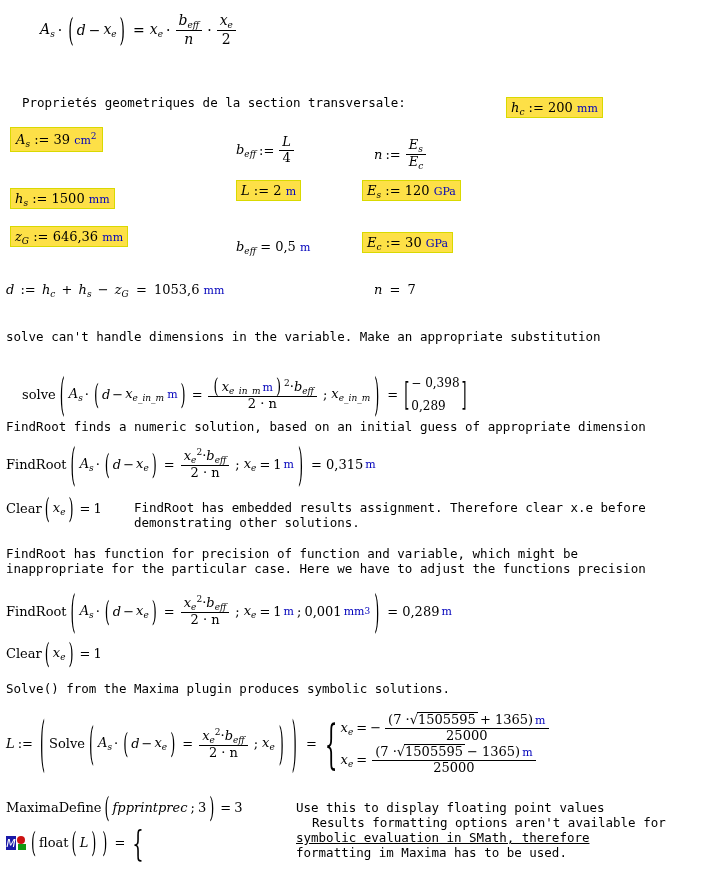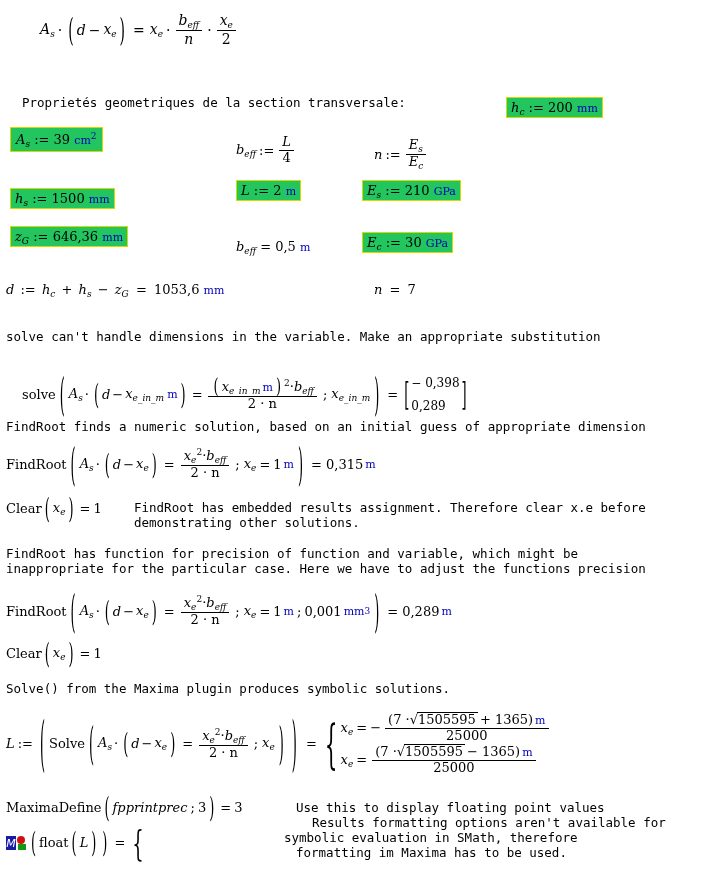--- a/index.html
+++ b/index.html
@@ -25,21 +25,21 @@
     line-height: 15px;
   }
   .math {
     font-family: "DejaVu Serif", serif;
     font-style: italic;
     font-size: 13px;
     color: #000000;
     white-space: nowrap;
   }
   .hl {
-    background: #22c55e;
+    background: #fde047;
     border: 1px solid #d9d900;
     padding: 2px 4px;
   }
   .num { font-style: normal; }
   .unit { font-style: normal; color: #0000bb; font-size: 11px; }
   .op { font-style: normal; }
   .sub {
     font-size: 9px;
     vertical-align: -3px;
     font-style: italic;
@@ -199,21 +199,21 @@
     <span class="op">:=</span>
     <span class="num">2</span>
     <span class="unit">m</span>
   </span>
 </div>
 
 <div class="abs" style="left:362px; top:183px;">
   <span class="hl math">
     <span><span>E</span><span class="sub">s</span></span>
     <span class="op">:=</span>
-    <span class="num">210</span>
+    <span class="num">120</span>
     <span class="unit">GPa</span>
   </span>
 </div>
 
 <div class="abs" style="left:10px; top:191px;">
   <span class="hl math">
     <span><span>h</span><span class="sub">s</span></span>
     <span class="op">:=</span>
     <span class="num">1500</span>
     <span class="unit">mm</span>
@@ -448,21 +448,21 @@
     <span class="op" style="margin:0 3px;">;</span>
     <span class="num">3</span>
     <span class="paren">)</span>
     <span class="op" style="margin:0 3px;">=</span>
     <span class="num">3</span>
   </span>
 </div>
 
 <div class="abs txt" style="left:296px; top:800px;">Use this to display floating point values</div>
 <div class="abs txt" style="left:296px; top:815px;padding-left:16px;">Results formatting options aren't available for</div>
-<div class="abs txt" style="left:284px; top:830px;">symbolic evaluation in SMath, therefore</div>
+<div class="abs txt" style="left:296px; top:830px;text-decoration:underline;">symbolic evaluation in SMath, therefore</div>
 <div class="abs txt" style="left:296px; top:845px;">formatting im Maxima has to be used.</div>
 
 <div class="abs math" style="left:6px; top:832px;">
   <span class="row">
     <span class="smath-icon">
       <svg width="22" height="16" viewBox="0 0 22 16">
         <rect x="0" y="1" width="10" height="14" fill="#1a1aa8"></rect>
         <text x="5" y="12" font-size="11" fill="#ffffff" text-anchor="middle" font-family="DejaVu Sans, sans-serif">M</text>
         <circle cx="15" cy="5" r="4" fill="#cc1111"></circle>
         <rect x="12" y="9" width="8" height="6" fill="#119911"></rect>

